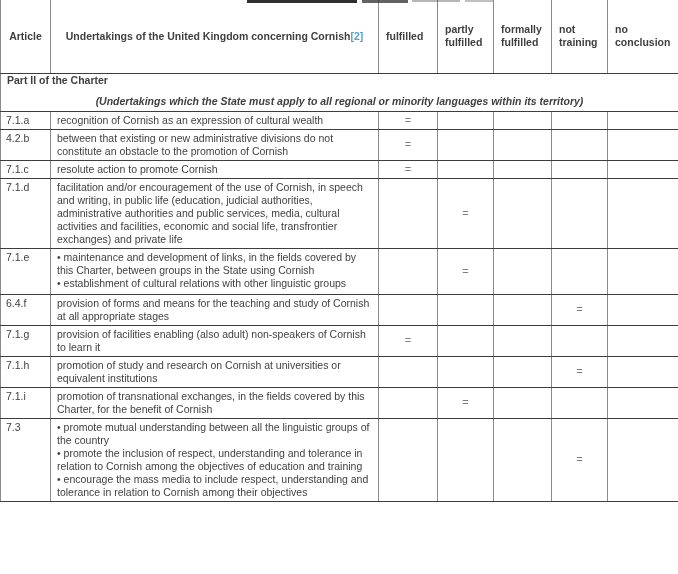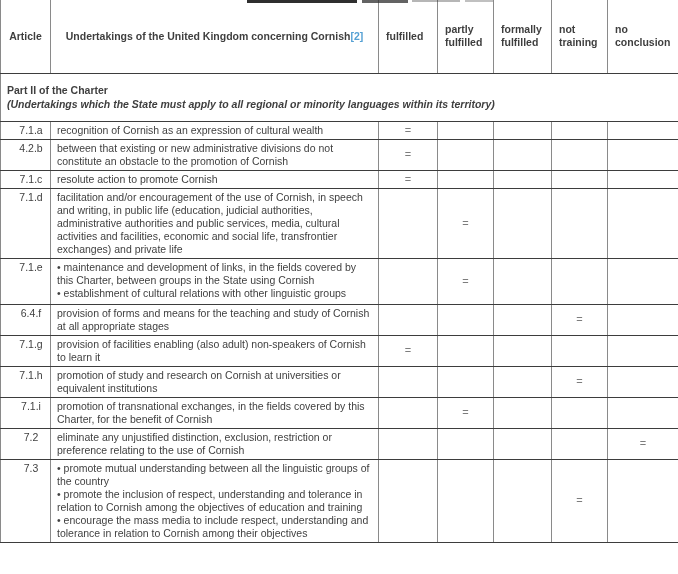--- a/index.html
+++ b/index.html
@@ -37,32 +37,32 @@
   .charter tr:first-child th{border-top:0;}
   .charter th{
     font-weight:bold;
     vertical-align:middle;
     text-align:left;
     padding:4px 7px;
     color:#3f3f3f;
   }
   th.c{text-align:center;margin-left:26px;}
   a.ref{color:#54a0d4;text-decoration:none;}
-  td.art{padding-left:17px;text-align:center;}
+  td.art{padding-left:5px;}
   td.desc p{margin:0;}
   td.desc p + p{margin-top:0;}
   td.mark{
     text-align:center;
     vertical-align:middle;
     color:#7d7d7d;
     font-size:11px;
   }
-  tr.section td{font-weight:bold;padding:10px 6px;}
+  tr.section td{font-weight:bold;padding:0 6px;}
   tr.section p{margin:0;}
-  tr.section p + p{margin-top:1px;}
+  tr.section p + p{margin-top:8px;text-align:center;}
   tr.section .sub{font-style:italic;}
 </style>
 </head>
 <body>
 
 <div class="screen">
 
   <div class="remnant">
     <span class="seg s1"></span>
       <span class="seg s2"></span>
@@ -204,31 +204,20 @@
       <td class="desc">
             <p>promotion of transnational exchanges, in the fields covered by this Charter, for the benefit of Cornish</p>
           </td>
       <td class="mark"></td>
       <td class="mark">=</td>
       <td class="mark"></td>
       <td class="mark"></td>
       <td class="mark"></td>
     </tr>
 
-    <tr style="height:30px">
-      <td class="art">7.2</td>
-      <td class="desc">
-            <p>eliminate any unjustified distinction, exclusion, restriction or preference relating to the use of Cornish</p>
-          </td>
-      <td class="mark"></td>
-      <td class="mark"></td>
-      <td class="mark"></td>
-      <td class="mark"></td>
-      <td class="mark">=</td>
-    </tr>
 
     <tr style="height:82px">
       <td class="art">7.3</td>
       <td class="desc">
         <p>• promote mutual understanding between all the linguistic groups of the country</p>
         <p>• promote the inclusion of respect, understanding and tolerance in relation to Cornish among the objectives of education and training</p>
         <p>• encourage the mass media to include respect, understanding and tolerance in relation to Cornish among their objectives</p>
       </td>
       <td class="mark"></td>
       <td class="mark"></td>

